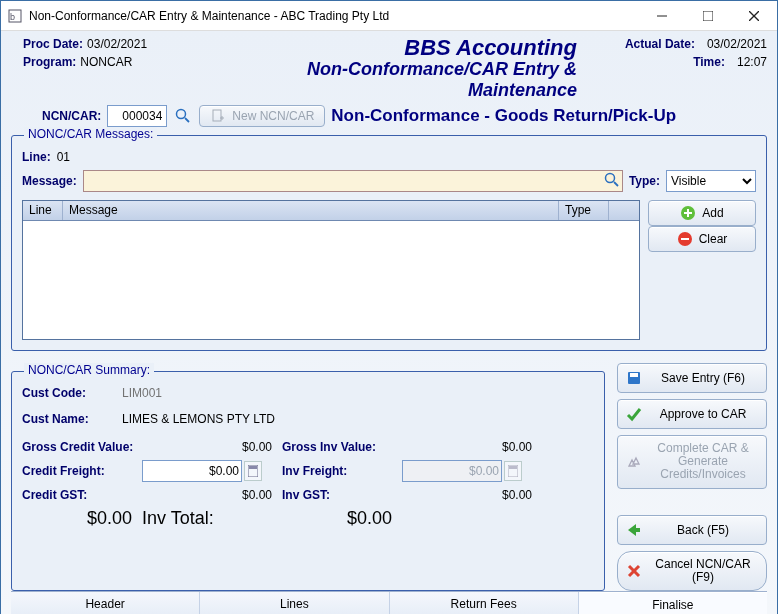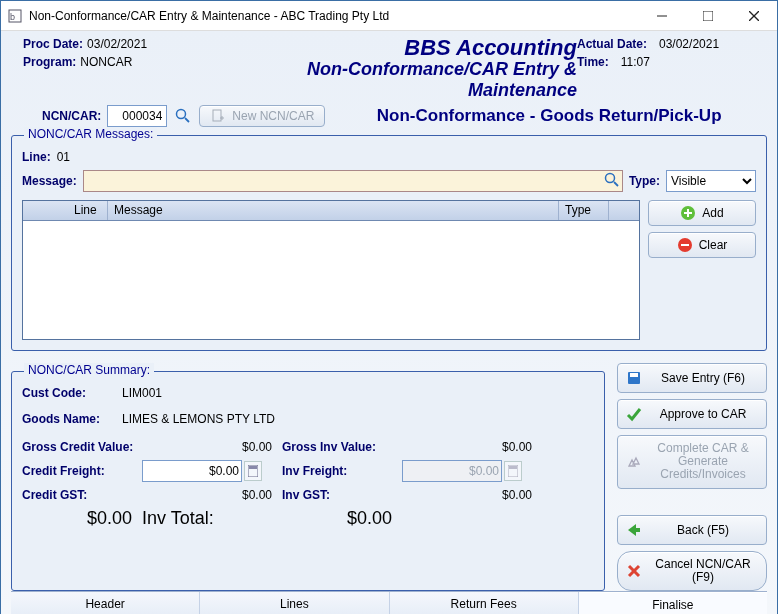--- a/index.html
+++ b/index.html
@@ -20,21 +20,21 @@
 
   .client {
     flex: 1; background: linear-gradient(#eaf0f8, #f4f7fb); padding: 6px 10px 0 10px;
     display:flex; flex-direction:column;
   }
 
   .header-row { display:flex; font-size:12px; color:#00006a; }
   .header-row.r1 { align-items:flex-start;margin-left:12px; }
   .hcell-l { width: 190px; }
   .hcell-c { flex:1; text-align:right; }
-  .hcell-r { width: 190px; text-align:left; white-space:nowrap;}
+  .hcell-r { width: 190px; text-align:right; white-space:nowrap;}
   .hcell-l b, .hcell-r b { font-weight:bold; }
   .hval { color:#000; margin-left:4px; }
 
   .brand { color:#000080; font-weight:bold; font-style:italic; font-size:22px; line-height:22px;}
   .subtitle { color:#000080; font-weight:bold; font-style:italic; font-size:18px; }
   .mode-title { color:#000080; font-weight:bold; font-size:17px; }
 
   .toolbar { margin-top:4px; display:flex; align-items:center; gap:6px; font-size:12px; }
   .toolbar label { color:#00006a; font-weight:bold;padding-left:31px; }
   .txtbox {
@@ -63,28 +63,28 @@
   .msg-input {
     flex:1; height:22px; border:1px solid #a88; background:#fbf3da; position:relative;
   }
   .msg-input .sico { position:absolute; right:2px; top:1px; }
   .small-sel { height:22px; border:1px solid #7a9ccc; font-size:12px; width:90px; background:#fff;}
 
   .grid-wrap { display:flex; margin-top:8px; gap:8px; }
   .grid {
     flex:1; border:1px solid #55739e; background:#fff; height:140px; display:flex; flex-direction:column;
   }
-  .grid-head { display:flex; background:linear-gradient(#dbe4f3,#c2d1e8); border-bottom:1px solid #6f89b1; font-size:12px; height:20px;padding-left:45px; }
+  .grid-head { display:flex; background:linear-gradient(#dbe4f3,#c2d1e8); border-bottom:1px solid #6f89b1; font-size:12px; height:20px; }
   .gh { border-right:1px solid #9eb1cf; padding:2px 6px; }
   .gh.line { width:40px; }
   .gh.msg { flex:1; }
   .gh.type { width:50px; }
   .gh.tail { width:30px; border-right:none;}
   .grid-body { flex:1; }
-  .side-btns { width:108px; display:flex; flex-direction:column; gap:6px; }
+  .side-btns { width:108px; display:flex; flex-direction:column; }
   .side-btns .btn { justify-content:center; padding:4px 6px; }
 
   .summary-row { display:flex; gap:12px; margin-top:12px; }
   .summary-panel { flex:1; }
   .summary-grid { display:grid; grid-template-columns: 120px 140px 120px 140px; row-gap:6px; font-size:12px; align-items:center;}
   .summary-panel .lbl { color:#00006a; font-weight:bold; }
   .summary-panel .val { text-align:right; padding-right:10px; color:#000; }
   .amount-box { display:flex; align-items:center; }
   .amount-box input { width:100px; text-align:right; height:22px; border:1px solid #7a9ccc; font-size:12px;}
   .amount-box.dis input { background:#eef0f4; color:#9aa4b1;}
@@ -144,21 +144,21 @@
       <div class="hcell-l">
         <div><b>Proc Date:</b><span class="hval">03/02/2021</span></div>
         <div style="margin-top:4px;"><b>Program:</b><span class="hval">NONCAR</span></div>
       </div>
       <div class="hcell-c">
         <div class="brand">BBS Accounting</div>
         <div class="subtitle">Non-Conformance/CAR Entry &amp; Maintenance</div>
       </div>
       <div class="hcell-r">
         <div><b>Actual Date:</b><span class="hval" style="margin-left:12px;">03/02/2021</span></div>
-        <div style="margin-top:4px;"><b>Time:</b><span class="hval" style="margin-left:12px;">11:07</span></div>
+        <div style="margin-top:4px;"><b>Time:</b><span class="hval" style="margin-left:12px;">12:07</span></div>
       </div>
     </div>
 
     <div class="toolbar">
       <label>NCN/CAR:</label>
       <input class="txtbox w60" value="000034" style="">
       <span class="search-ico">
         <svg width="16" height="16">
             <circle cx="6" cy="6" r="4.5" fill="none" stroke="#2a6fbf" stroke-width="1.5"></circle>
             <line x1="10" y1="10" x2="14" y2="14" stroke="#2a6fbf" stroke-width="1.8"></line>
@@ -167,21 +167,21 @@
       <div class="btn disabled">
         <span class="ico">
           <svg width="14" height="14">
               <rect x="2" y="1" width="8" height="11" fill="none" stroke="#a5adb8" stroke-width="1"></rect>
               <line x1="9" y1="9" x2="13" y2="9" stroke="#a5adb8"></line>
               <line x1="11" y1="7" x2="11" y2="11" stroke="#a5adb8"></line>
             </svg>
         </span>
         <span>New NCN/CAR</span>
       </div>
-      <div style="flex:1; text-align:center;">
+      <div style="flex:1; text-align:left;">
         <span class="mode-title">Non-Conformance - Goods Return/Pick-Up</span>
       </div>
     </div>
 
     <div class="panel">
       <div class="panel-title">NONC/CAR Messages:</div>
       <div class="msg-row" style="margin-bottom:6px;">
         <label>Line:</label>
         <span style="color:#000;">01</span>
       </div>
@@ -234,22 +234,22 @@
         </div>
       </div>
     </div>
 
     <div class="summary-row">
       <div class="panel summary-panel">
         <div class="panel-title">NONC/CAR Summary:</div>
 
         <div style="font-size:12px; display:grid; grid-template-columns:100px 1fr; row-gap:12px; margin-bottom:14px;">
           <span class="lbl">Cust Code:</span>
-          <span style="color:#000000;">LIM001</span>
-          <span class="lbl">Goods Name:</span>
+          <span style="color:#737373;">LIM001</span>
+          <span class="lbl">Cust Name:</span>
           <span style="color:#000;">LIMES &amp; LEMONS PTY LTD</span>
         </div>
 
         <div class="summary-grid">
           <span class="lbl">Gross Credit Value:</span>
           <span class="val">$0.00</span>
           <span class="lbl">Gross Inv Value:</span>
           <span class="val">$0.00</span>
 
           <span class="lbl">Credit Freight:</span>

